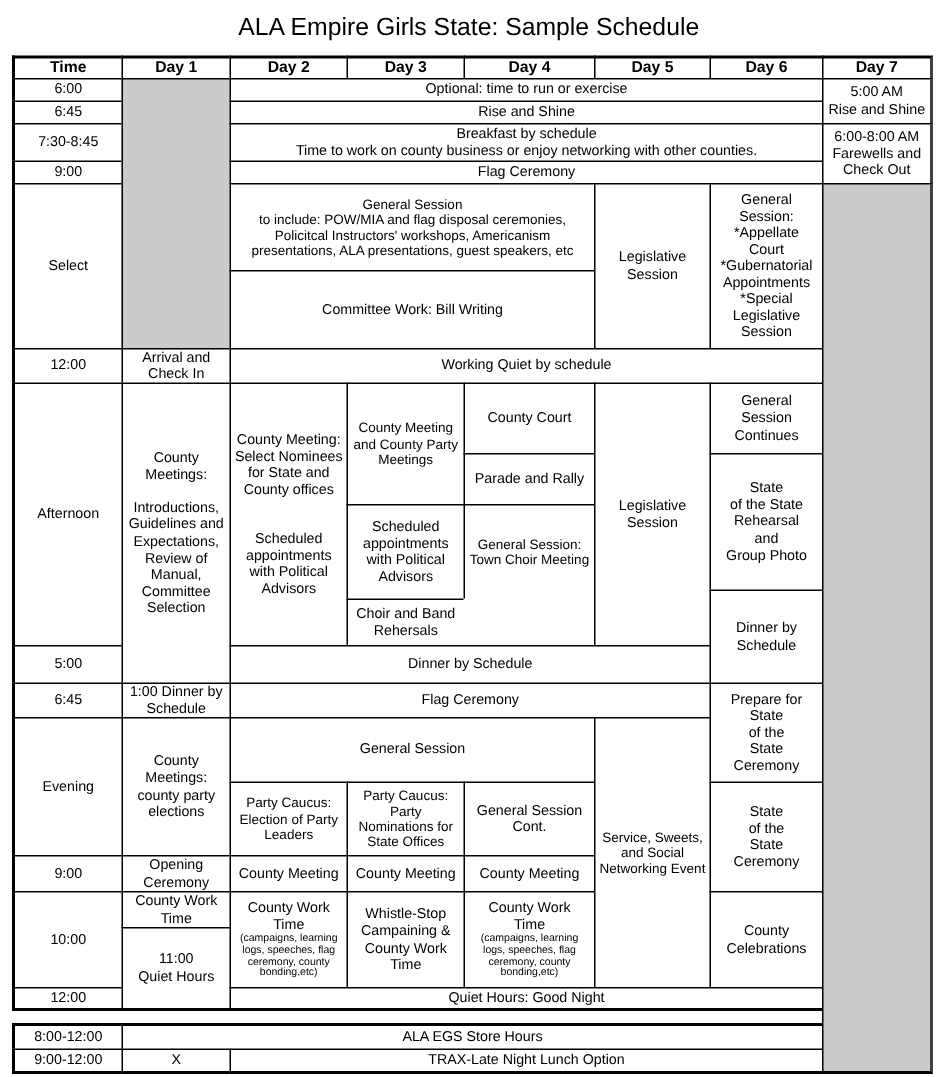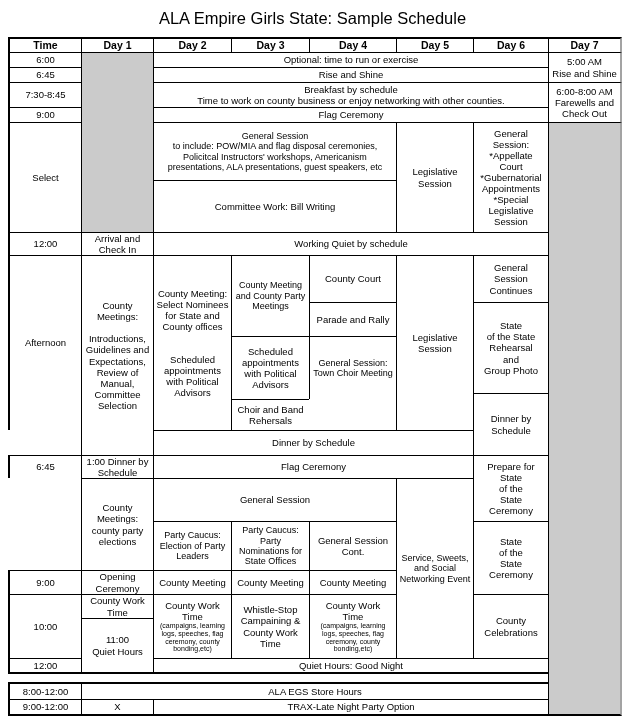--- a/index.html
+++ b/index.html
@@ -13,21 +13,21 @@
   .c{border-left:1px solid #000;border-top:1px solid #000;box-sizing:border-box;
      display:flex;align-items:center;justify-content:center;text-align:center;
      font-size:9.5px;line-height:1.16;padding:0 2px;overflow:hidden;white-space:pre-line;}
   .col{flex-direction:column;}
   .hd{font-weight:bold;font-size:10.5px;}
   .fs9{font-size:9px;}
   .small{font-size:7px;line-height:1.12;}
   .gray{background:#cbcbcb;}
   .et{border-top:2px solid #000;}
   .el{border-left:2px solid #000;}
-  .er{border-right:2px solid #a3a3a3;}
+  .er{border-right:2px solid #404040;}
   .eb{border-bottom:2px solid #000;}
   .gapcell{border:none;border-top:2px solid #000;}
 </style>
 </head>
 <body>
 
 <div id="screen">
   <div class="title">ALA Empire Girls State: Sample Schedule</div>
 
   <div class="tbl">
@@ -41,21 +41,23 @@
     <div class="c hd et" style="grid-area:1/7/2/8">Day 6</div>
     <div class="c hd et er" style="grid-area:1/8/2/9">Day 7</div>
 
     <div class="c el" style="grid-area:2/1/3/2">6:00</div>
     <div class="c el" style="grid-area:3/1/4/2">6:45</div>
     <div class="c el" style="grid-area:4/1/5/2">7:30-8:45</div>
     <div class="c el" style="grid-area:5/1/6/2">9:00</div>
     <div class="c el" style="grid-area:6/1/8/2">Select</div>
     <div class="c el" style="grid-area:8/1/9/2">12:00</div>
     <div class="c el" style="grid-area:9/1/14/2">Afternoon</div>
+    <div class="c el" style="grid-area:14/1/15/2">5:00</div>
     <div class="c el" style="grid-area:15/1/16/2">6:45</div>
+    <div class="c el" style="grid-area:16/1/18/2">Evening</div>
     <div class="c el" style="grid-area:18/1/19/2">9:00</div>
     <div class="c el" style="grid-area:19/1/21/2">10:00</div>
     <div class="c el" style="grid-area:21/1/22/2">12:00</div>
 
     <div class="c gray" style="grid-area:2/2/8/3"></div>
     <div class="c" style="grid-area:8/2/9/3">Arrival and
 Check In</div>
     <div class="c" style="grid-area:9/2/15/3">County
 Meetings:
 
@@ -200,15 +202,15 @@
 Celebrations</div>
 
     <div class="c" style="grid-area:21/3/22/8">Quiet Hours:  Good Night</div>
 
     <div class="gapcell" style="grid-area:22/1/23/8"></div>
 
     <div class="c et el" style="grid-area:23/1/24/2">8:00-12:00</div>
     <div class="c et" style="grid-area:23/2/24/8">ALA EGS Store Hours</div>
     <div class="c el eb" style="grid-area:24/1/25/2">9:00-12:00</div>
     <div class="c eb" style="grid-area:24/2/25/3">X</div>
-    <div class="c eb" style="grid-area:24/3/25/8">TRAX-Late Night Party Option</div>
+    <div class="c eb" style="grid-area:24/3/25/8">TRAX-Late Night Lunch Option</div>
   </div>
 </div>
 
 </body></html>

